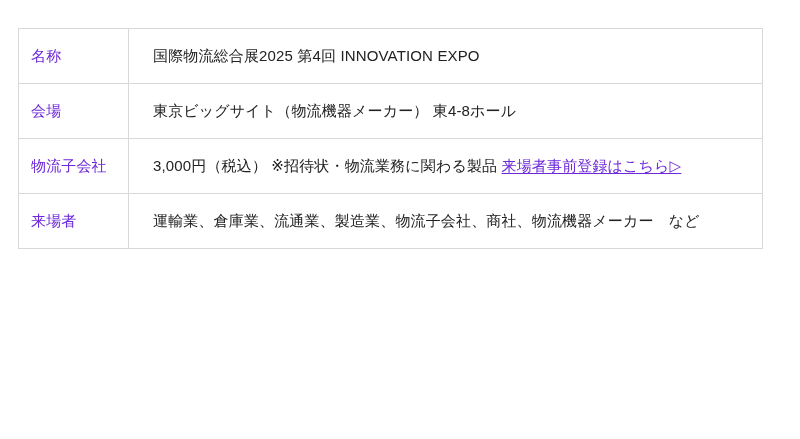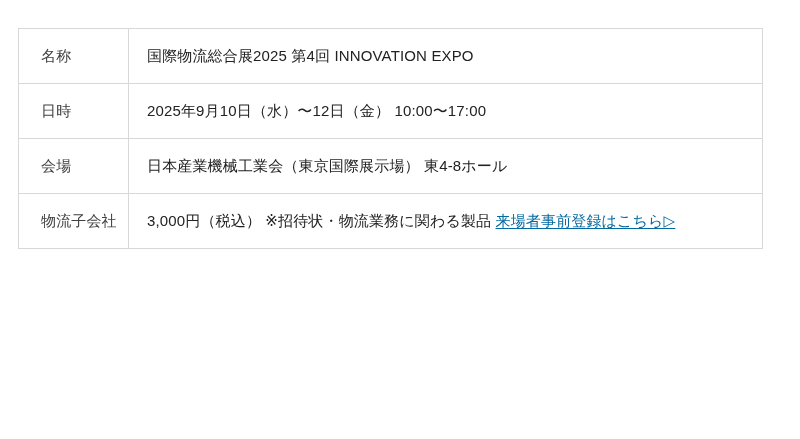--- a/index.html
+++ b/index.html
@@ -42,33 +42,33 @@
     color: #222222;
     font-size: 15px;
     line-height: 1.5;
     letter-spacing: 0.01em;
     white-space: nowrap;
     overflow: hidden;
   }
 
   .info-table td.cell-label {
     text-align: left;
-    padding-left: 22px;
+    padding-left: 12px;
     font-size: 15px;
-    color: #404040;
+    color: #6d28d9;
   }
 
   .info-table td.cell-value {
-    padding-left: 18px;
+    padding-left: 24px;
     font-size: 15px;
     color: #222222;
   }
 
   .reg-link {
-    color: #0369a1;
+    color: #6d28d9;
     text-decoration: underline;
     text-underline-offset: 2px;
     cursor: pointer;
   }
 </style>
 </head>
 <body>
 
 <div class="page">
 
@@ -77,34 +77,34 @@
       <col class="col-label">
       <col class="col-value">
     </colgroup>
     <tbody>
 
       <tr>
         <td class="cell-label">名称</td>
         <td class="cell-value">国際物流総合展2025 第4回 INNOVATION EXPO</td>
       </tr>
 
-      <tr>
-        <td class="cell-label">日時</td>
-        <td class="cell-value">2025年9月10日（水）〜12日（金） 10:00〜17:00</td>
-      </tr>
 
       <tr>
         <td class="cell-label">会場</td>
-        <td class="cell-value">日本産業機械工業会（東京国際展示場） 東4-8ホール</td>
+        <td class="cell-value">東京ビッグサイト（物流機器メーカー） 東4-8ホール</td>
       </tr>
 
       <tr>
         <td class="cell-label">物流子会社</td>
         <td class="cell-value"><span>3,000円（税込） ※招待状・物流業務に関わる製品 </span><a class="reg-link" href="#">来場者事前登録はこちら▷</a></td>
       </tr>
 
 
 
+      <tr>
+        <td class="cell-label">来場者</td>
+        <td class="cell-value">運輸業、倉庫業、流通業、製造業、物流子会社、商社、物流機器メーカー　など</td>
+      </tr>
 
     </tbody>
   </table>
 
 </div>
 
 </body></html>

